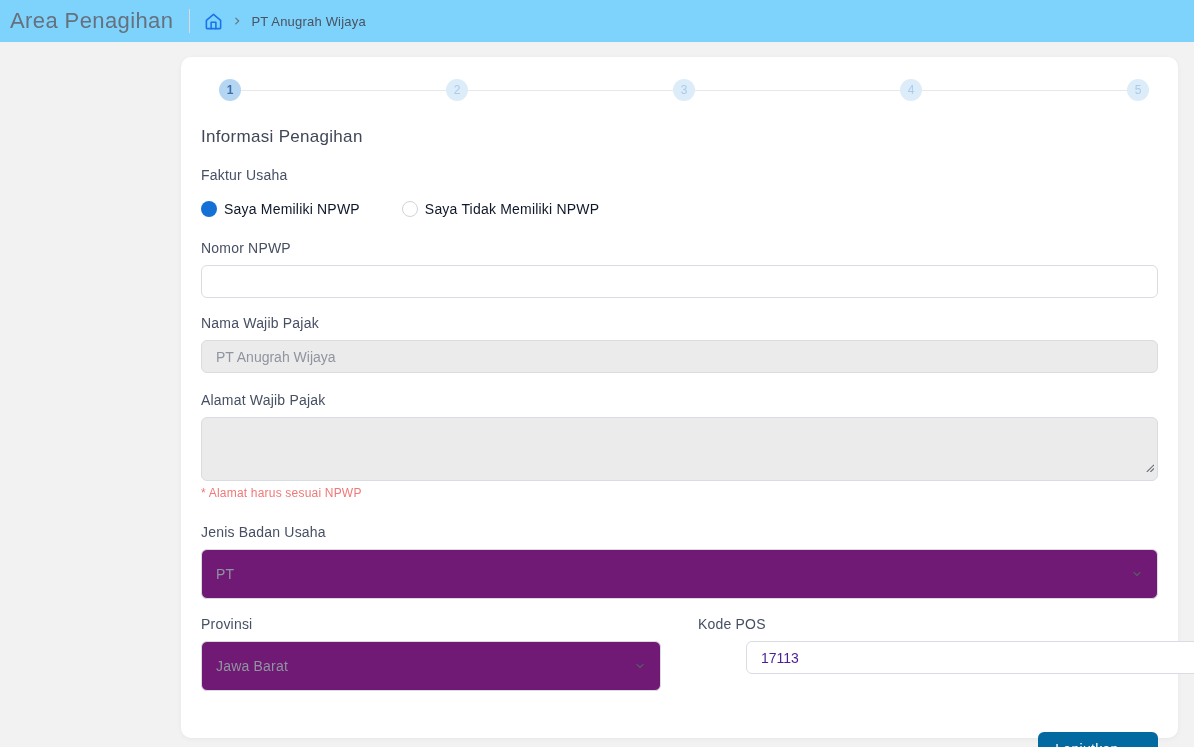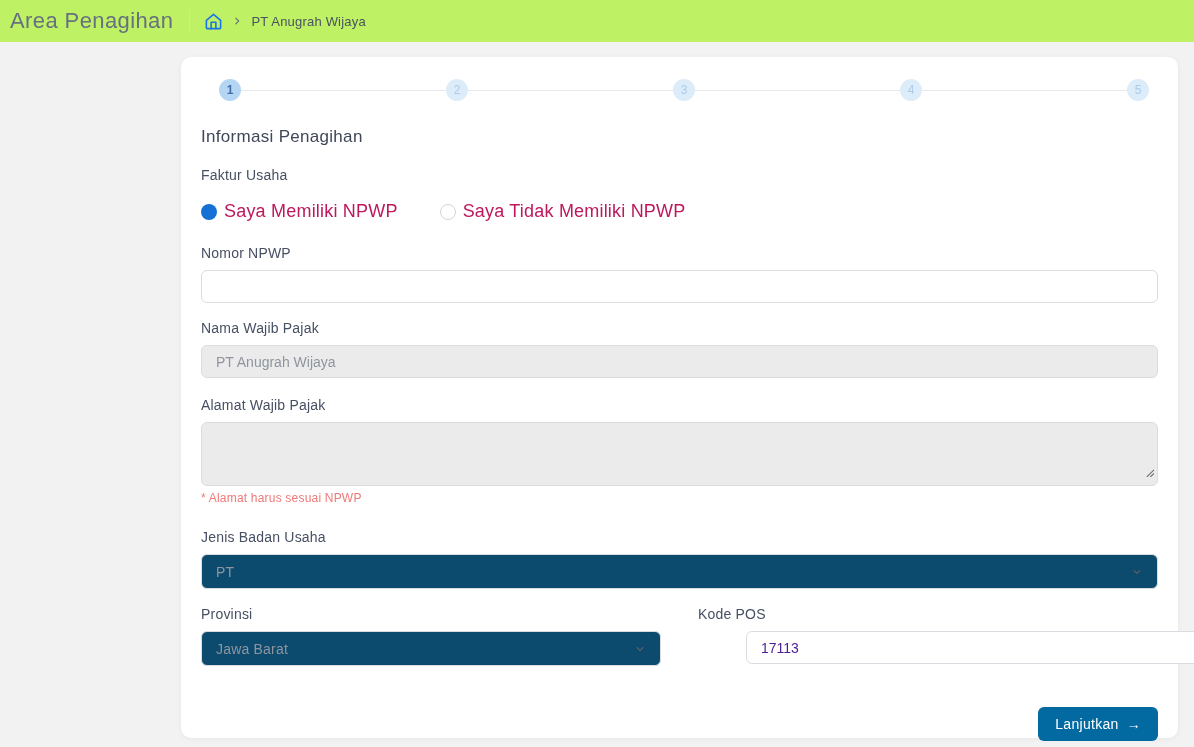--- a/index.html
+++ b/index.html
@@ -7,21 +7,21 @@
   body {
     font-family: "Liberation Sans", sans-serif;
     background: #f2f2f2;
     color: #474f63;
     overflow: hidden;
   }
 
   
   .topbar {
     height: 42px;
-    background: #bef264;
+    background: #7dd3fc;
     display: flex;
     align-items: center;
     padding-left: 10px;
   }
   .page-title {
     font-size: 22px;
     color: #67707e;
     letter-spacing: 0.4px;
   }
   .topbar-divider {
@@ -80,21 +80,21 @@
   .lbl-faktur { margin-top: 20px; }
 
   .radio-row { display: flex; align-items: center; margin-top: 18px; gap: 42px; }
   .radio-option { display: flex; align-items: center; gap: 7px; }
   .radio-dot {
     width: 16px; height: 16px; border-radius: 50%;
     flex: 0 0 auto;
   }
   .radio-dot.checked { background: #1570d6; }
   .radio-dot.unchecked { background: #fff; border: 1px solid #cfd4da; }
-  .radio-label { font-size: 18px; color: #be185d; letter-spacing: 0.2px; text-align: right; }
+  .radio-label { font-size: 14px; color: #0f172a; letter-spacing: 0.2px; text-align: right; }
 
   .lbl-npwp { margin-top: 23px; }
   .lbl-nama { margin-top: 17px; }
   .lbl-alamat { margin-top: 19px; }
   .lbl-jenis { margin-top: 24px; }
 
   .text-input {
     display: block;
     width: 100%;
     height: 33px;
@@ -131,25 +131,25 @@
   .resize-grip { position: absolute; right: 4px; bottom: 5px; }
 
   .field-note {
     margin-top: 5px;
     font-size: 12px;
     color: #f17878;
     letter-spacing: 0.2px;
   }
 
   .select-box {
-    height: 35px;
+    height: 50px;
     margin-top: 9px;
     border: 1px solid #d9dce1;
     border-radius: 6px;
-    background: #0c4a6e;
+    background: #701a75;
     display: flex;
     align-items: center;
     justify-content: space-between;
     padding: 0 14px;
     cursor: pointer;
   }
   .select-value { font-size: 14px; color: #8f959e; letter-spacing: 0.2px; }
   .chevron-down { display: flex; align-items: center; color: #555b63; }
 
   .two-col {

